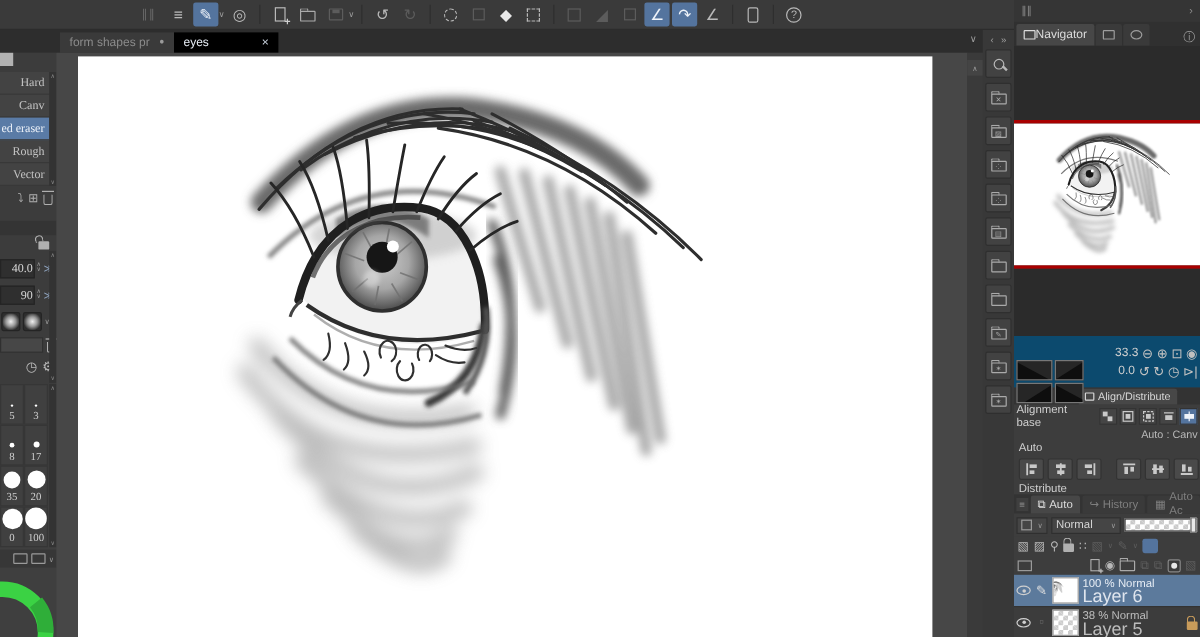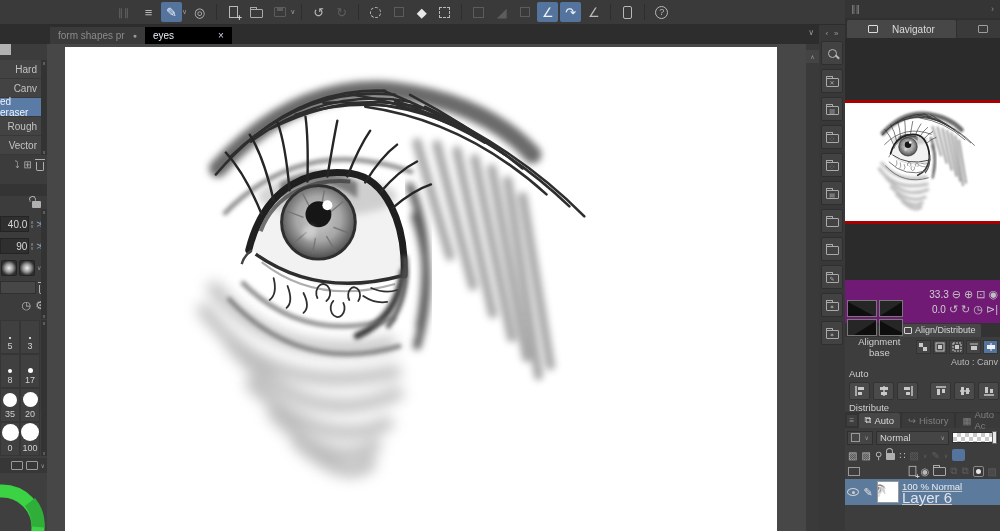--- a/index.html
+++ b/index.html
@@ -50,21 +50,21 @@
   .tabbar { position:absolute; left:0; top:25px; width:1000px; height:19px; background:#2d2d2d;
             display:flex; align-items:flex-end; padding-left:50px; }
   .ctab { height:17px; display:flex; align-items:center; padding:0 8px; font-size:10px; gap:8px; }
   .ctab.inactive { background:#3a3a3a; color:#8b8b8b; }
   .ctab.active { background:#000000; color:#e8eef6; }
   .moddot { font-size:7px; color:#9a9a9a; }
   .tabclose { font-size:10px; color:#cdd6e2; }
   .tabbar-chev { position:absolute; right:186px; top:3px; font-size:8px; color:#9a9a9a; }
 
   
-  .left-dock { position:absolute; left:0; top:44px; width:47px; height:368px; background:#3c3c3c; }
+  .left-dock { position:absolute; left:0; top:44px; width:47px; height:368px; background:#3c3c3c;font-family:Liberation Serif, serif; }
   .dock-corner { position:absolute; left:0; top:0; width:11px; height:11px; background:#b2b2b2; }
   .subtool-list { position:absolute; left:0; top:16px; width:41px; }
   .strow { height:19px; display:flex; align-items:center; justify-content:flex-end; padding-right:4px;
            font-size:10px; color:#c3c3c3; background:#434343; border-bottom:1px solid #383838; }
   .strow.sel { background:#5a7ba6; color:#eef3fa; }
   .vscroll-mini { position:absolute; right:0; top:16px; width:6px; height:95px; background:#333;
                   display:flex; flex-direction:column; justify-content:space-between; align-items:center;
                   font-size:5px; color:#888; }
   .subtool-actions { position:absolute; left:0; top:112px; width:47px; height:17px; display:flex;
                      justify-content:flex-end; gap:4px; padding-right:3px; align-items:center; }
@@ -111,47 +111,47 @@
                  display:flex; flex-direction:column; align-items:center; }
   .rs-arrows { height:16px; display:flex; gap:6px; align-items:center; color:#9a9a9a; font-size:8px; }
   .rsbtn { width:22px; height:24px; background:#424242; border:1px solid #2f2f2f; border-radius:2px;
            display:flex; align-items:center; justify-content:center; margin-bottom:4px; flex:none; }
 
   
   .right-panel { position:absolute; left:845px; top:0; width:155px; height:531px; background:#3d3d3d; }
   .rp-header { height:18px; display:flex; align-items:center; justify-content:space-between; padding:0 6px;
                color:#8d8d8d; font-size:9px; background:#353535; }
   .rp-tabs { height:20px; background:#303030; display:flex; align-items:flex-end; padding-left:2px; gap:1px; }
-  .rp-tab { height:18px; display:flex; align-items:center; gap:14px; padding:0 21px; font-size:10px;
+  .rp-tab { height:18px; display:flex; align-items:center; gap:0; padding:0 6px; font-size:10px;
             background:#3a3a3a; color:#9d9d9d; border-radius:2px 2px 0 0; }
   .rp-tab.on { background:#474747; color:#dcdcdc; }
   .rp-tabicon { width:10px; height:8px; border:1px solid currentColor; border-radius:1px; }
   .rp-info { margin-left:auto; margin-right:4px; color:#9d9d9d; font-size:10px; }
   .nav-view { height:62px; background:#2b2b2b; }
   .redline { height:3px; background:#a80000; }
   .nav-thumb { height:118px; background:#fff; overflow:hidden; position:relative; }
   .nav-gap { height:56px; background:#2b2b2b; }
-  .nav-controls { height:43px; display:flex; padding:20px 2px; gap:4px; background:#701a75; }
+  .nav-controls { height:43px; display:flex; padding:20px 2px; gap:4px; background:#0c4a6e; }
   .flipPrev { display:grid; grid-template-columns:30px 24px; grid-auto-rows:17px; gap:2px; }
   .fp { background:#262626; border:1px solid #777; position:relative; overflow:hidden; }
   .fp::after { content:""; position:absolute; left:0; bottom:0; width:0; height:0;
                border-left:26px solid #0e0e0e; border-top:14px solid transparent; }
   .fp.alt::after { border-left:none; border-right:22px solid #0e0e0e; border-top:14px solid transparent; right:0; left:auto; }
   .zoomrows { flex:1; display:flex; flex-direction:column; justify-content:center; gap:2px; }
   .zr { display:flex; align-items:center; justify-content:flex-end; gap:3px; font-size:10px; color:#d0d0d0; }
   .zr .ic { font-size:11px; color:#c0c0c0; }
   .align-tabs { height:14px; background:#333; display:flex; align-items:center; gap:2px; padding-left:2px; }
   .atab-menu { width:14px; height:11px; background:#3f3f3f; color:#9a9a9a; font-size:8px; display:flex;
                align-items:center; justify-content:center; }
   .atab-ic { width:16px; height:11px; background:#3a3a3a; color:#9a9a9a; font-size:8px; display:flex;
              align-items:center; justify-content:center; border-radius:1px; }
   .atab { height:13px; background:#474747; color:#d6d6d6; font-size:9px; display:flex; align-items:center;
           gap:3px; padding:0 5px; border-radius:2px 2px 0 0; }
   .abase { height:20px; display:flex; align-items:center; gap:2px; padding:0 2px; }
-  .abase-label { font-size:9.5px; color:#cfcfcf; margin-right:2px;text-align:center; }
+  .abase-label { font-size:9.5px; color:#cfcfcf; margin-right:2px; }
   .mbtn { width:15px; height:14px; background:#454545; border:1px solid #333; display:flex;
           align-items:center; justify-content:center; }
   .mbtn.on { background:#54749e; }
   .autoRow { height:11px; display:flex; justify-content:flex-end; padding-right:2px; font-size:9px; color:#b9b9b9; }
   .alabel { height:12px; font-size:9.5px; color:#cfcfcf; padding-left:4px; }
   .align-btns { height:22px; display:flex; gap:3px; padding-left:4px; align-items:center; }
   .abtn { width:21px; height:18px; background:#4a4a4a; border:1px solid #333; border-radius:2px;
           display:flex; align-items:center; justify-content:center; }
   .abtn svg { display:block; }
   .agap { width:6px; }
@@ -180,21 +180,21 @@
 
   .layer-list { }
   .lrow { height:26px; display:flex; align-items:center; gap:3px; padding:0 2px; }
   .lrow.sel { background:#5c7a9c; }
   .lrow.norm { background:#3c3c3c; border-top:1px solid #333; }
   .lthumb { width:22px; height:22px; background:#fff; border:1px solid #999; overflow:hidden; flex:none; }
   .lthumb.checker2 { background-color:#fff;
      background-image:linear-gradient(45deg,#ccc 25%,transparent 25%,transparent 75%,#ccc 75%),
                       linear-gradient(45deg,#ccc 25%,transparent 25%,transparent 75%,#ccc 75%);
      background-size:8px 8px; background-position:0 0,4px 4px; }
-  .ltext { display:flex; flex-direction:column; justify-content:center; line-height:11px; flex:1;text-decoration:underline; }
+  .ltext { display:flex; flex-direction:column; justify-content:center; line-height:11px; flex:1; }
   .ltext .l1 { font-size:9.5px; color:#e6ecf4; }
   .ltext .l2 { font-size:15px; color:#dfe5ee; }
   .lrow.norm .l1, .lrow.norm .l2 { color:#bdbdbd; }
   .editmark { font-size:11px; color:#e0e0e0; width:12px; text-align:center; }
 </style>
 </head>
 <body>
 
 <svg width="0" height="0" style="position:absolute">
   <defs>
@@ -703,21 +703,21 @@
       <span>▦</span>
       <span>Auto Ac</span>
     </div>
   </div>
 
   <div class="blend-row">
     <div class="dd" style="width:26px">
       <span style="width:9px;height:9px;border:1px solid #9a9a9a;display:inline-block"></span>
       <span class="dv">∨</span>
     </div>
-    <div class="dd" style="width:73px">
+    <div class="dd" style="width:58px">
       <span>Normal</span>
       <span class="dv">∨</span>
     </div>
     <div class="checker">
         <span class="handle"></span>
       </div>
   </div>
 
   <div class="ltools">
     <span>▧</span>
@@ -750,14 +750,24 @@
       <span class="lthumb">
         <svg width="22" height="22" viewBox="120 30 330 330">
             <use href="#eyeArt"></use>
           </svg>
       </span>
       <span class="ltext">
         <span class="l1">100 % Normal</span>
         <span class="l2">Layer 6</span>
       </span>
     </div>
+    <div class="lrow norm">
+      <span class="eyeic"></span>
+      <span class="editmark" style="color:#6a6a6a">▫</span>
+      <span class="lthumb checker2"></span>
+      <span class="ltext">
+        <span class="l1">38 % Normal</span>
+        <span class="l2">Layer 5</span>
+      </span>
+      <span class="lockic tan"></span>
+    </div>
   </div>
 </div>
 
 </body></html>

